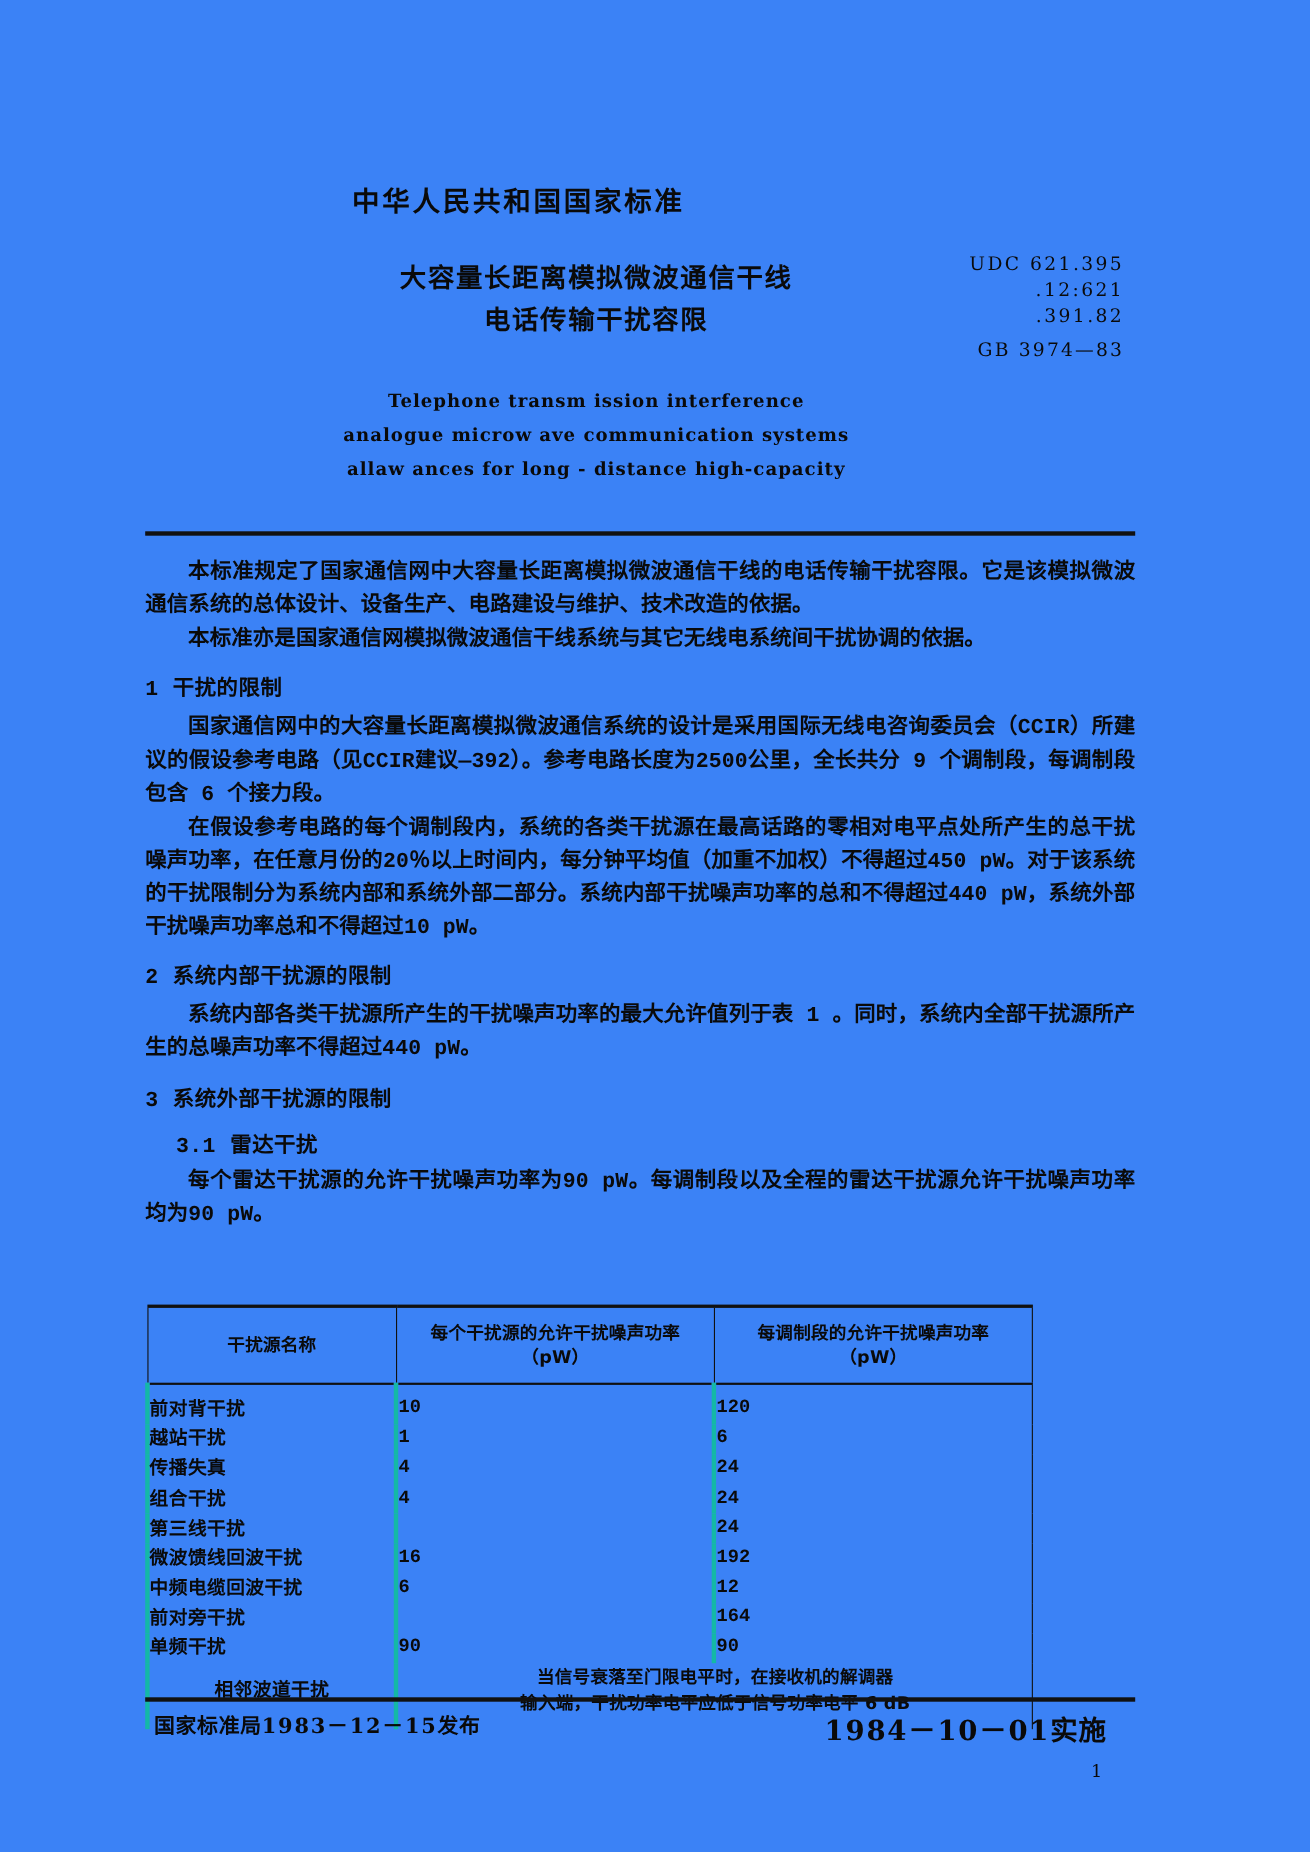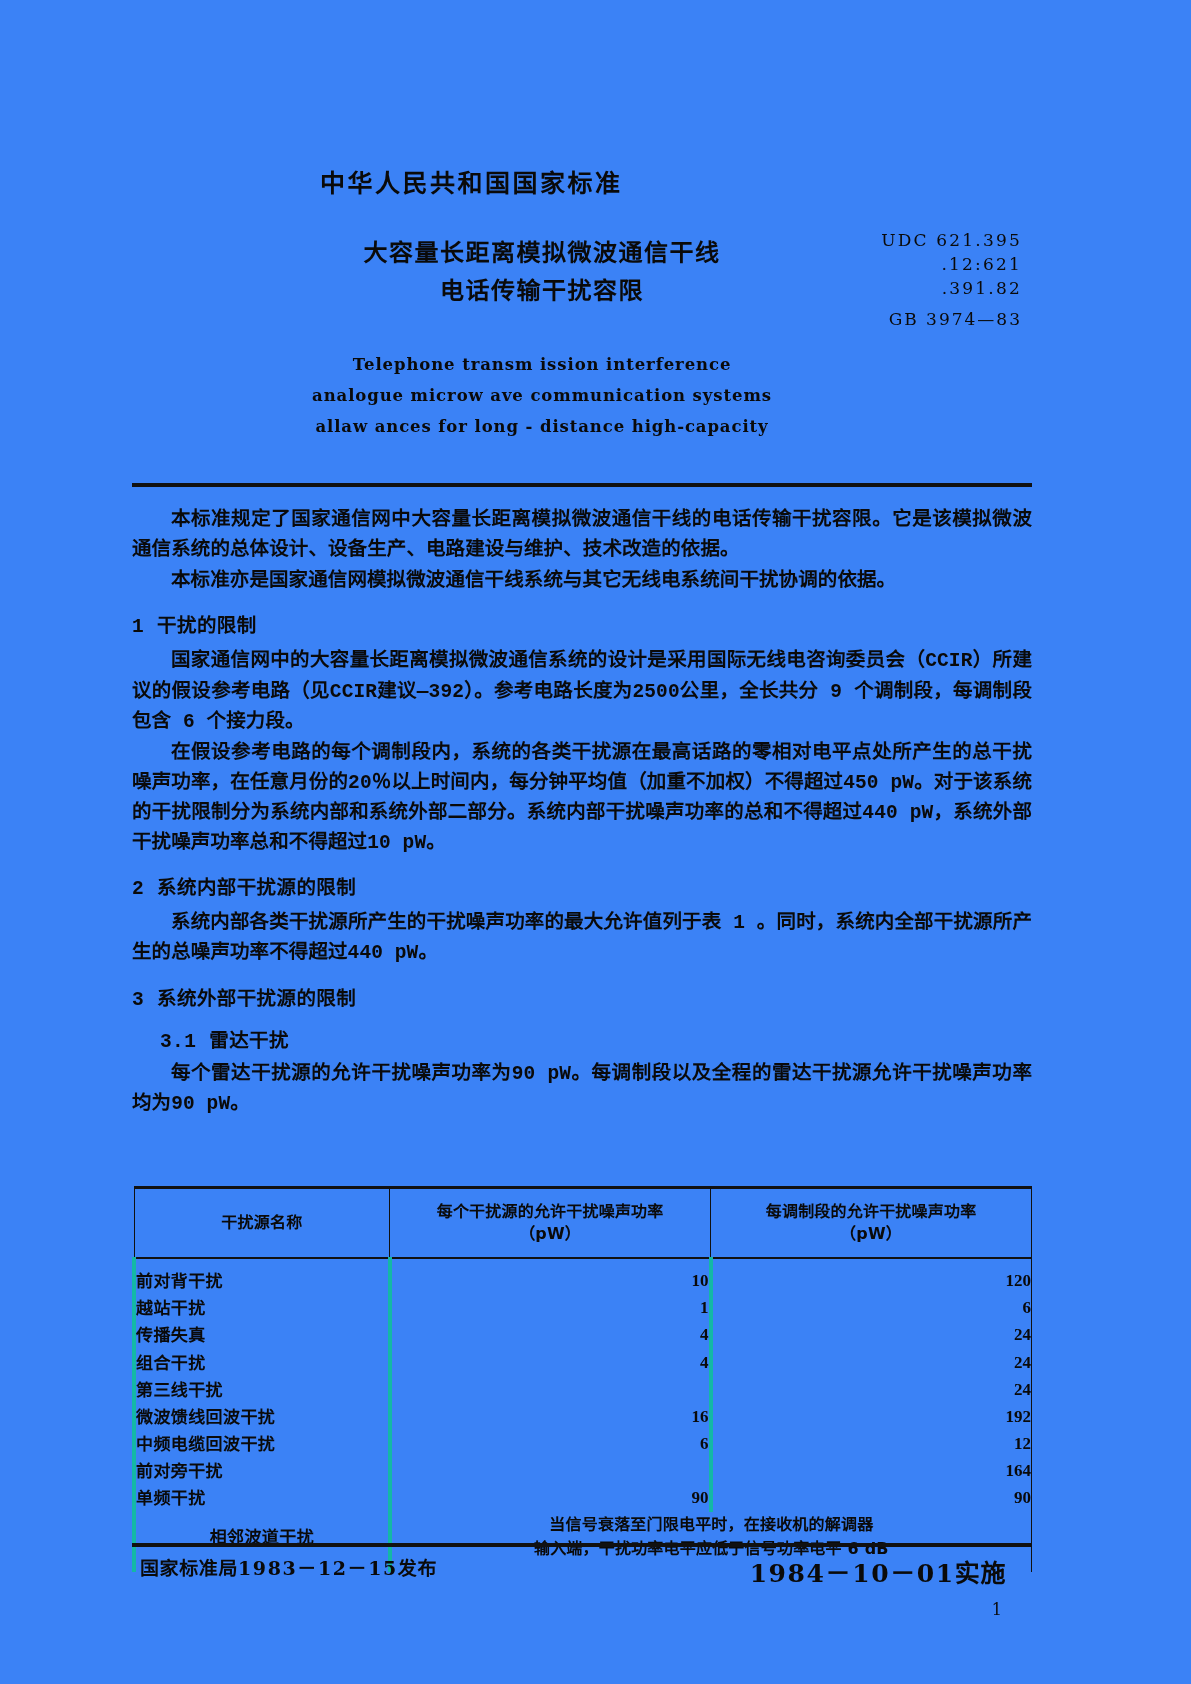--- a/index.html
+++ b/index.html
@@ -129,21 +129,21 @@
 
   
   .tbl-wrap {
     position: absolute;
     left: 0px;
     top: 1186px;
     width: 900px;
   }
   table.data {
     border-collapse: collapse;
-    width: 900px;
+    width: 807px;
     font-size: 17px;
     font-weight: bold;
   }
   table.data td, table.data th {
     border: 1px solid #111;
     padding: 0;
     font-weight: bold;
   }
   table.data thead th {
     border-top: 3px solid #111;
@@ -165,22 +165,22 @@
     padding: 1.5px 0;
     line-height: 1.42;
     font-size: 17px;
   }
   td.nm {
     text-align: left;
     padding-left: 58px;
     letter-spacing: 0.4px;
   }
   td.vl {
-    text-align: right;
-    font-family: Liberation Serif, serif;
+    text-align: left;
+    font-family: Liberation Mono, monospace;
     font-size: 16px;
   }
   tbody tr:first-child td { padding-top: 10px; }
   tbody tr:last-child td { padding-bottom: 11px; }
   tr.last-row td {
     border-top: 2px solid #111;
     border-bottom: 3px solid #111;
     padding-top: 11px;
     padding-bottom: 12px;
   }

